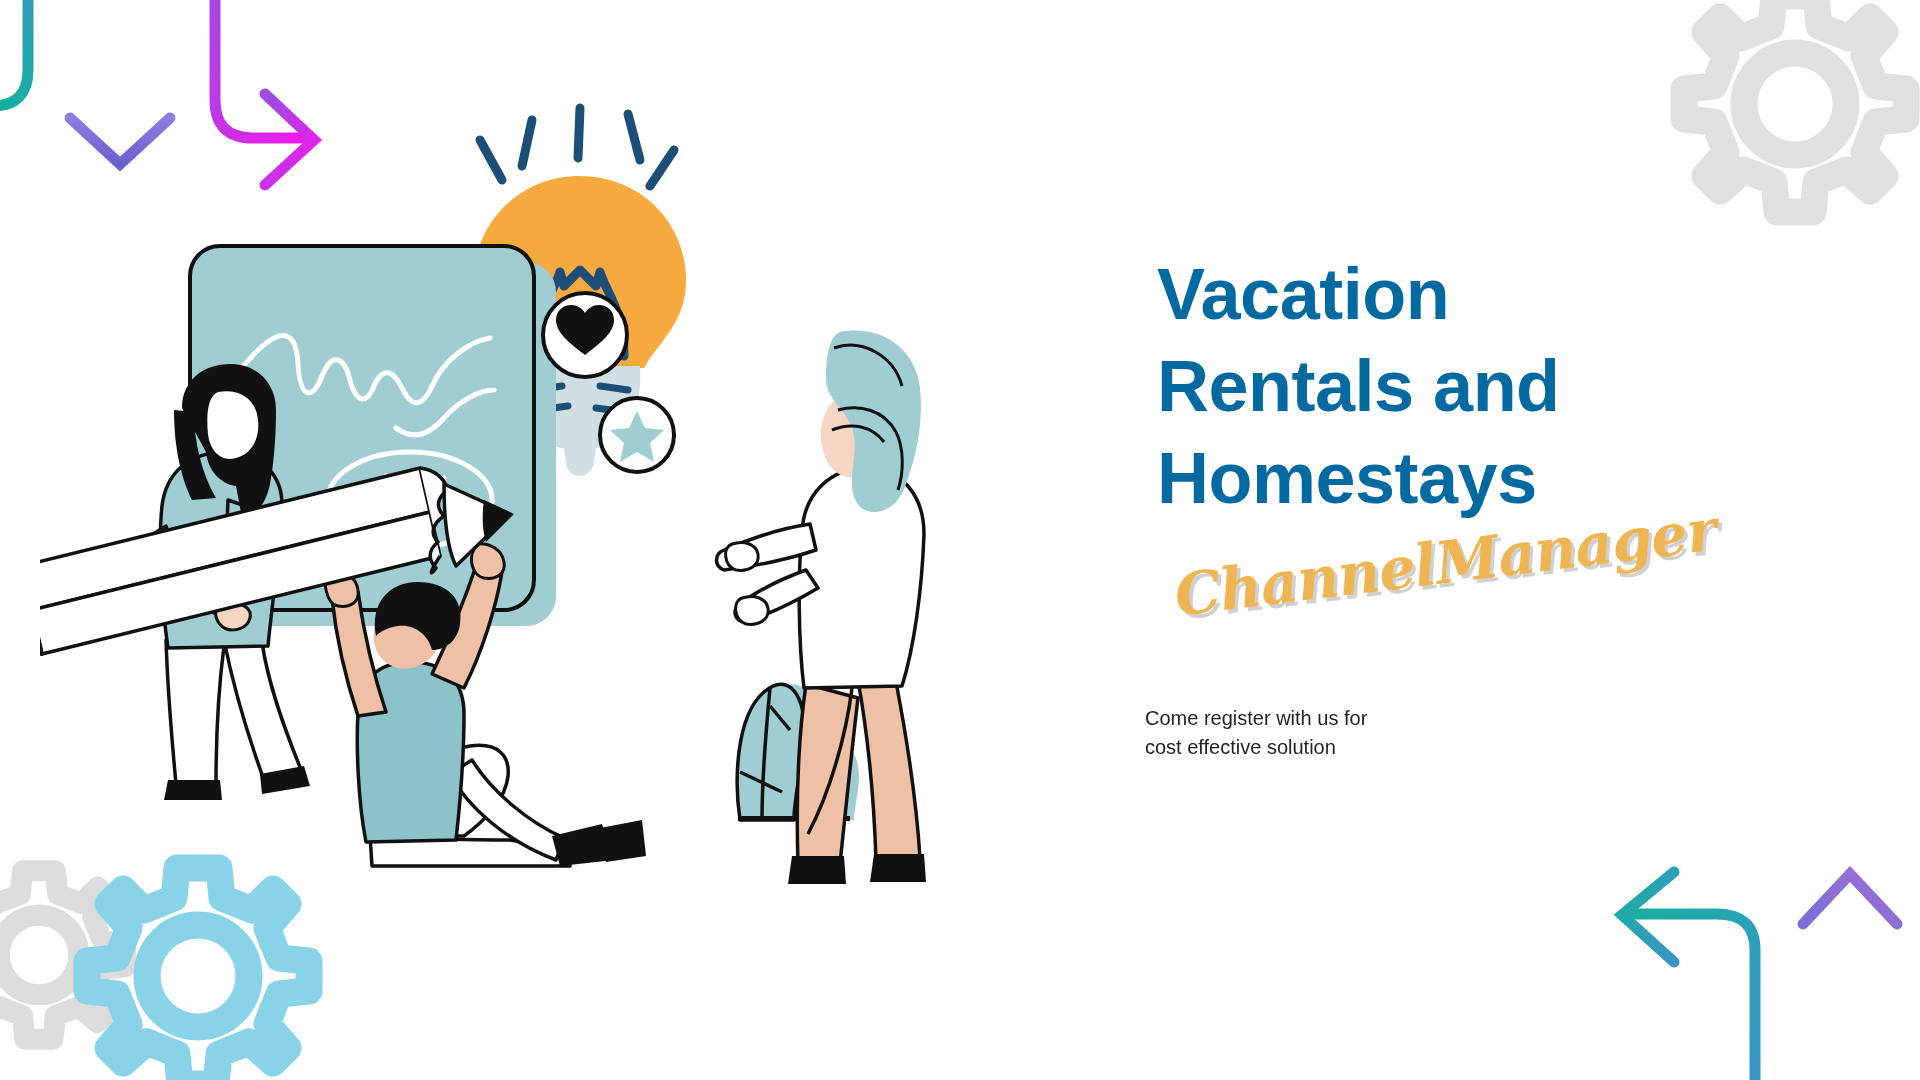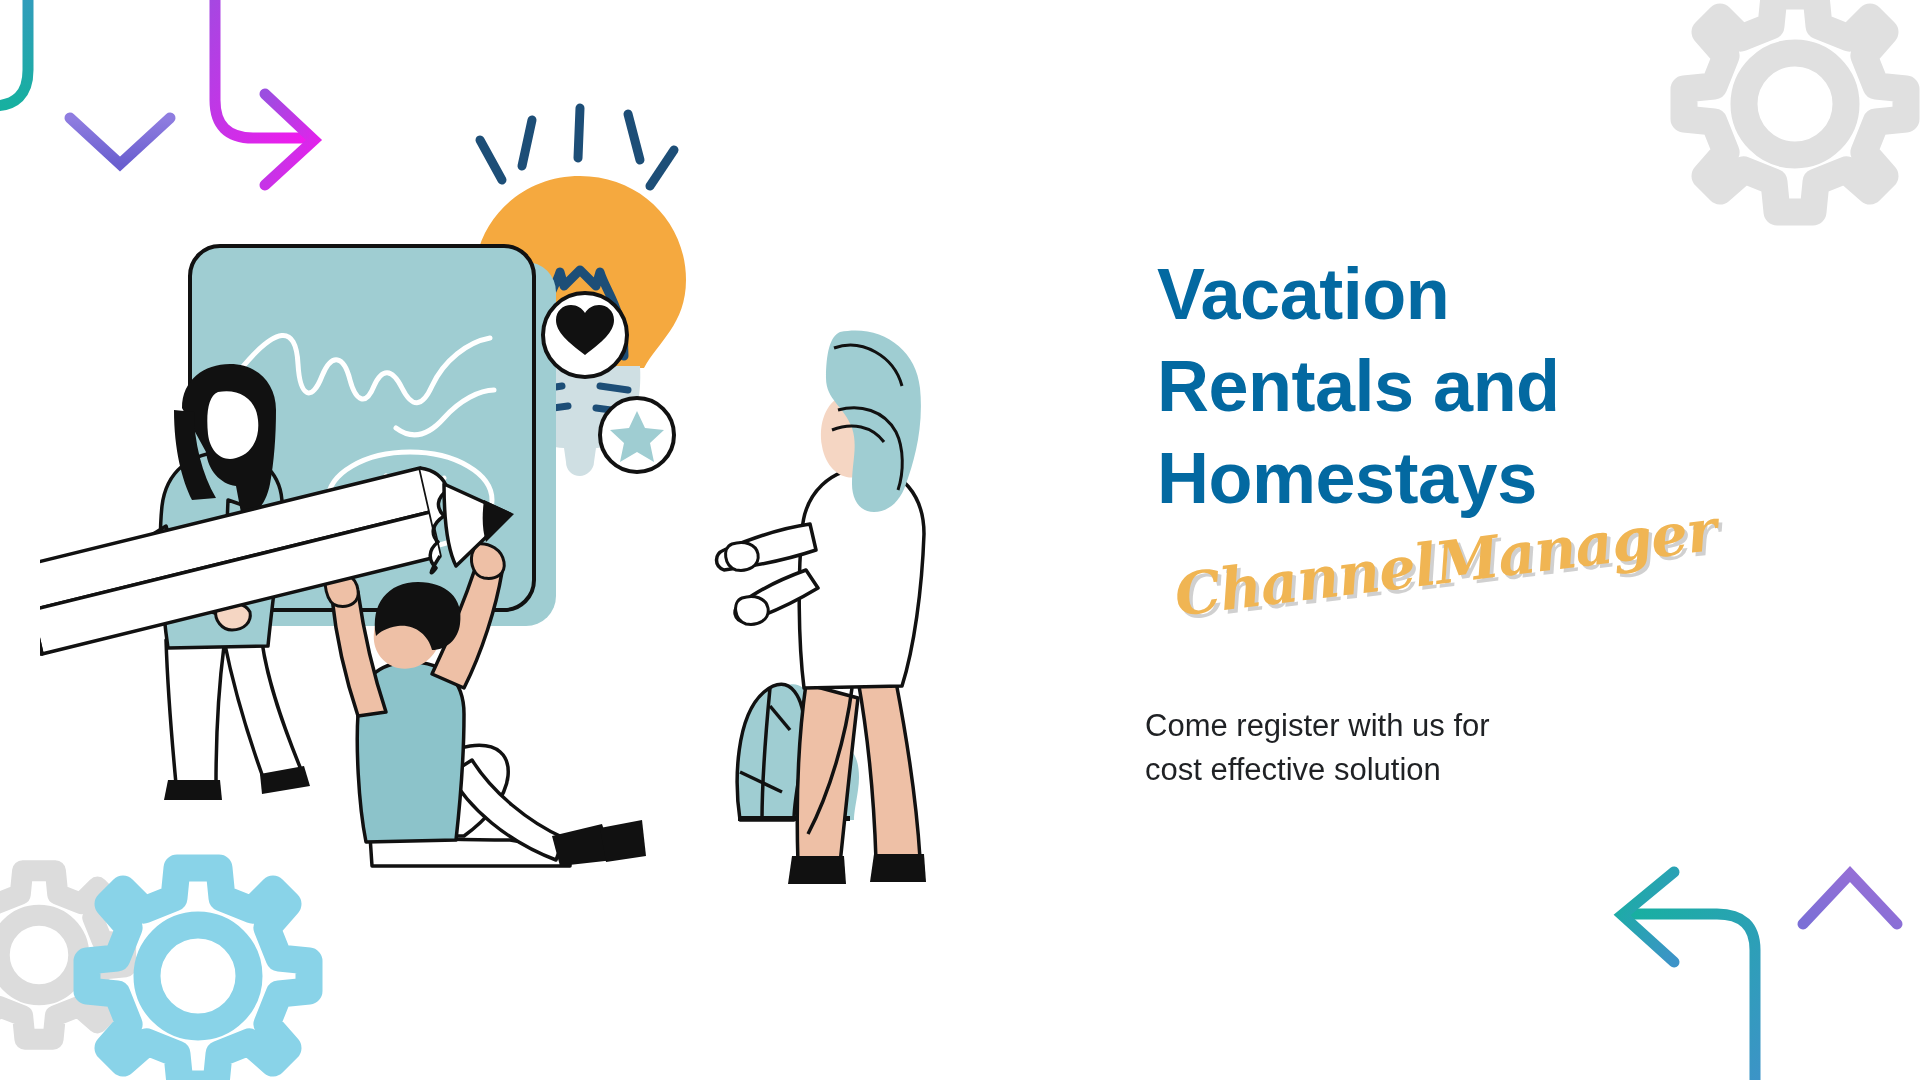--- a/index.html
+++ b/index.html
@@ -48,21 +48,21 @@
     letter-spacing:-1px;
     transform:rotate(-7deg);
     transform-origin:left center;
     display:inline-block;
     text-shadow:3px 4px 0 rgba(120,120,120,.35);
   }
   #tagline{
     margin:74px 0 0 0;
     color:#1f2124;
     font-family:"Liberation Sans", sans-serif;
-    font-size:31px;
+    font-size:20px;
     font-weight:normal;
     line-height:1.42;
     white-space:pre-line;
   }
 </style>
 </head>
 <body>
 
 <div class="stage">
 

